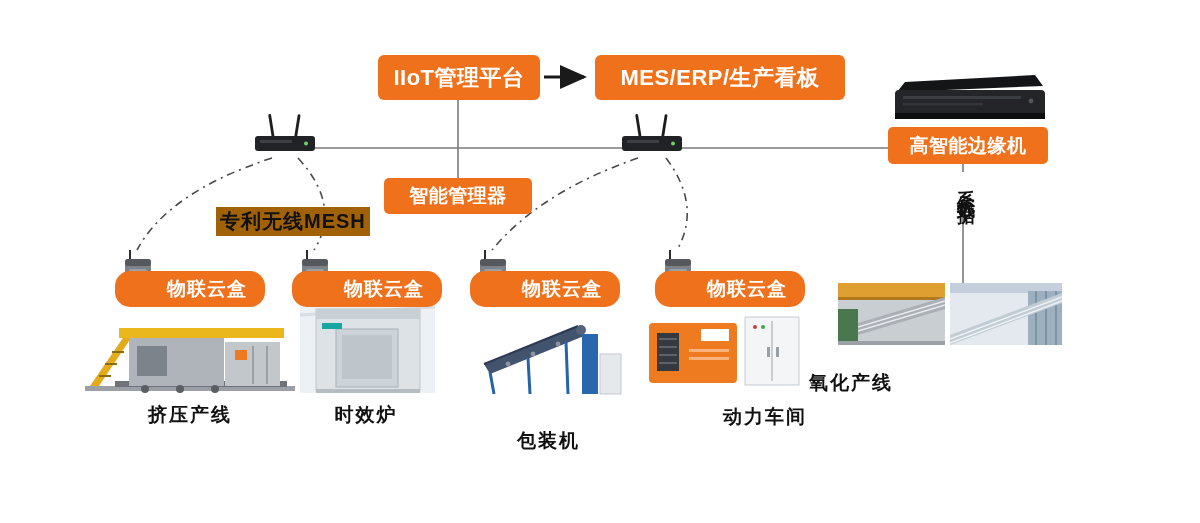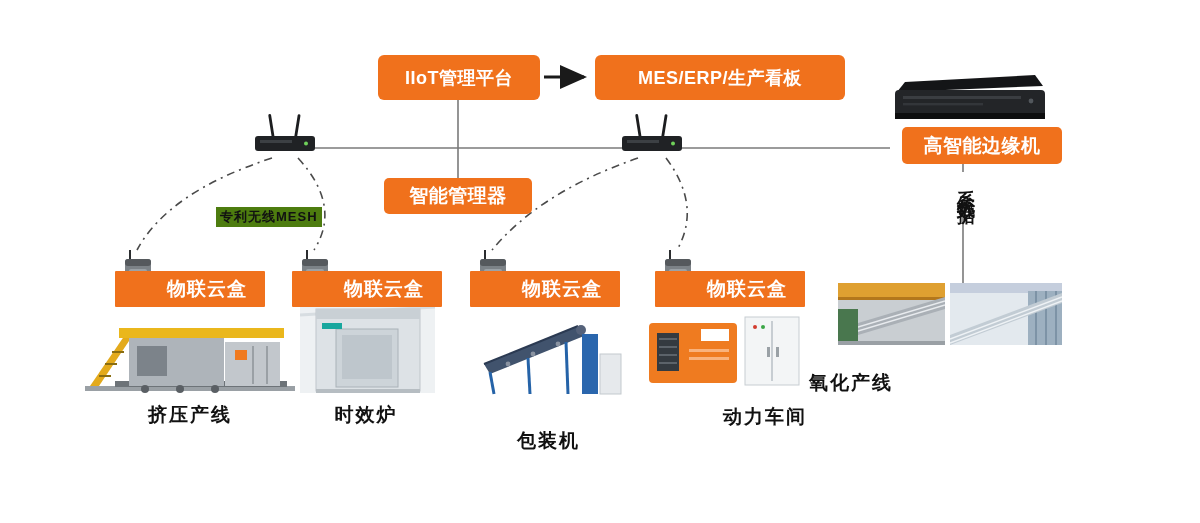--- a/index.html
+++ b/index.html
@@ -4,34 +4,34 @@
 <style>
   html,body{margin:0;padding:0;background:#ffffff;}
   body{font-family:"Liberation Sans","DejaVu Sans",sans-serif;}
   #stage{position:relative;width:1200px;height:523px;background:#ffffff;overflow:hidden;}
   svg{display:block;}
   .orange-box{
     position:absolute;display:flex;align-items:center;justify-content:center;
     background:#F0711C;color:#ffffff;font-weight:bold;border-radius:6px;
     z-index:5;letter-spacing:.5px;
   }
-  .big-box{font-size:18px;height:45px;}
+  .big-box{font-size:22px;height:45px;}
   .mid-box{font-size:19px;height:36px;border-radius:5px;}
   .iot-label{
-    position:absolute;height:36px;width:150px;background:#F0711C;border-radius:1px;
+    position:absolute;height:36px;width:150px;background:#F0711C;border-radius:15px;
     display:flex;align-items:center;justify-content:center;padding-left:34px;box-sizing:border-box;
     color:#fff;font-weight:bold;font-size:19px;z-index:4;letter-spacing:1px;
   }
   .machine-label{
     position:absolute;text-align:center;font-size:19px;font-weight:bold;color:#111;
     letter-spacing:2px;z-index:6;
   }
   .mesh-label{
-    position:absolute;left:216px;top:207px;font-size:13px;font-weight:bold;color:#111;
-    background:#4d7c0f;padding:1px 4px;z-index:6;letter-spacing:1px;
+    position:absolute;left:216px;top:207px;font-size:20px;font-weight:bold;color:#111;
+    background:#a16207;padding:1px 4px;z-index:6;letter-spacing:1px;
   }
   .vertical-label{
     position:absolute;left:952px;top:172px;writing-mode:vertical-rl;
     font-size:18px;font-weight:bold;color:#111;background:#fff;
     padding:3px 2px;z-index:6;letter-spacing:6px;
   }
   #wires{position:absolute;left:0;top:0;z-index:1;}
   .device{position:absolute;z-index:3;}
   .photo{position:absolute;z-index:2;}
 </style>
@@ -97,21 +97,21 @@
     <svg width="165" height="60" viewBox="0 0 165 60">
       <polygon points="20,12 150,5 158,16 12,22" fill="#141517"></polygon>
       <rect x="10" y="20" width="150" height="28" rx="4" fill="#232528"></rect>
       <rect x="10" y="43" width="150" height="6" fill="#0d0e0f"></rect>
       <rect x="18" y="26" width="118" height="3" fill="#3a3d41"></rect>
       <rect x="18" y="33" width="80" height="2.4" fill="#33363a"></rect>
       <circle cx="146" cy="31" r="2.4" fill="#52575c"></circle>
     </svg>
   </div>
 
-  <div class="orange-box mid-box" style="left:888px;top:127px;width:160px;height:37px;margin-left:14px;">
+  <div class="orange-box mid-box" style="left:888px;top:127px;width:160px;height:37px;">
     <span>高智能边缘机</span>
   </div>
 
   <div class="vertical-label">系统数据</div>
 
   <div class="mesh-label">专利无线MESH</div>
 
   <div class="device" style="left:122px;top:249px;width:32px;height:58px;">
     <svg width="32" height="58" viewBox="0 0 32 58">
       <rect x="7" y="1" width="2" height="11" fill="#2b2d2f"></rect>

